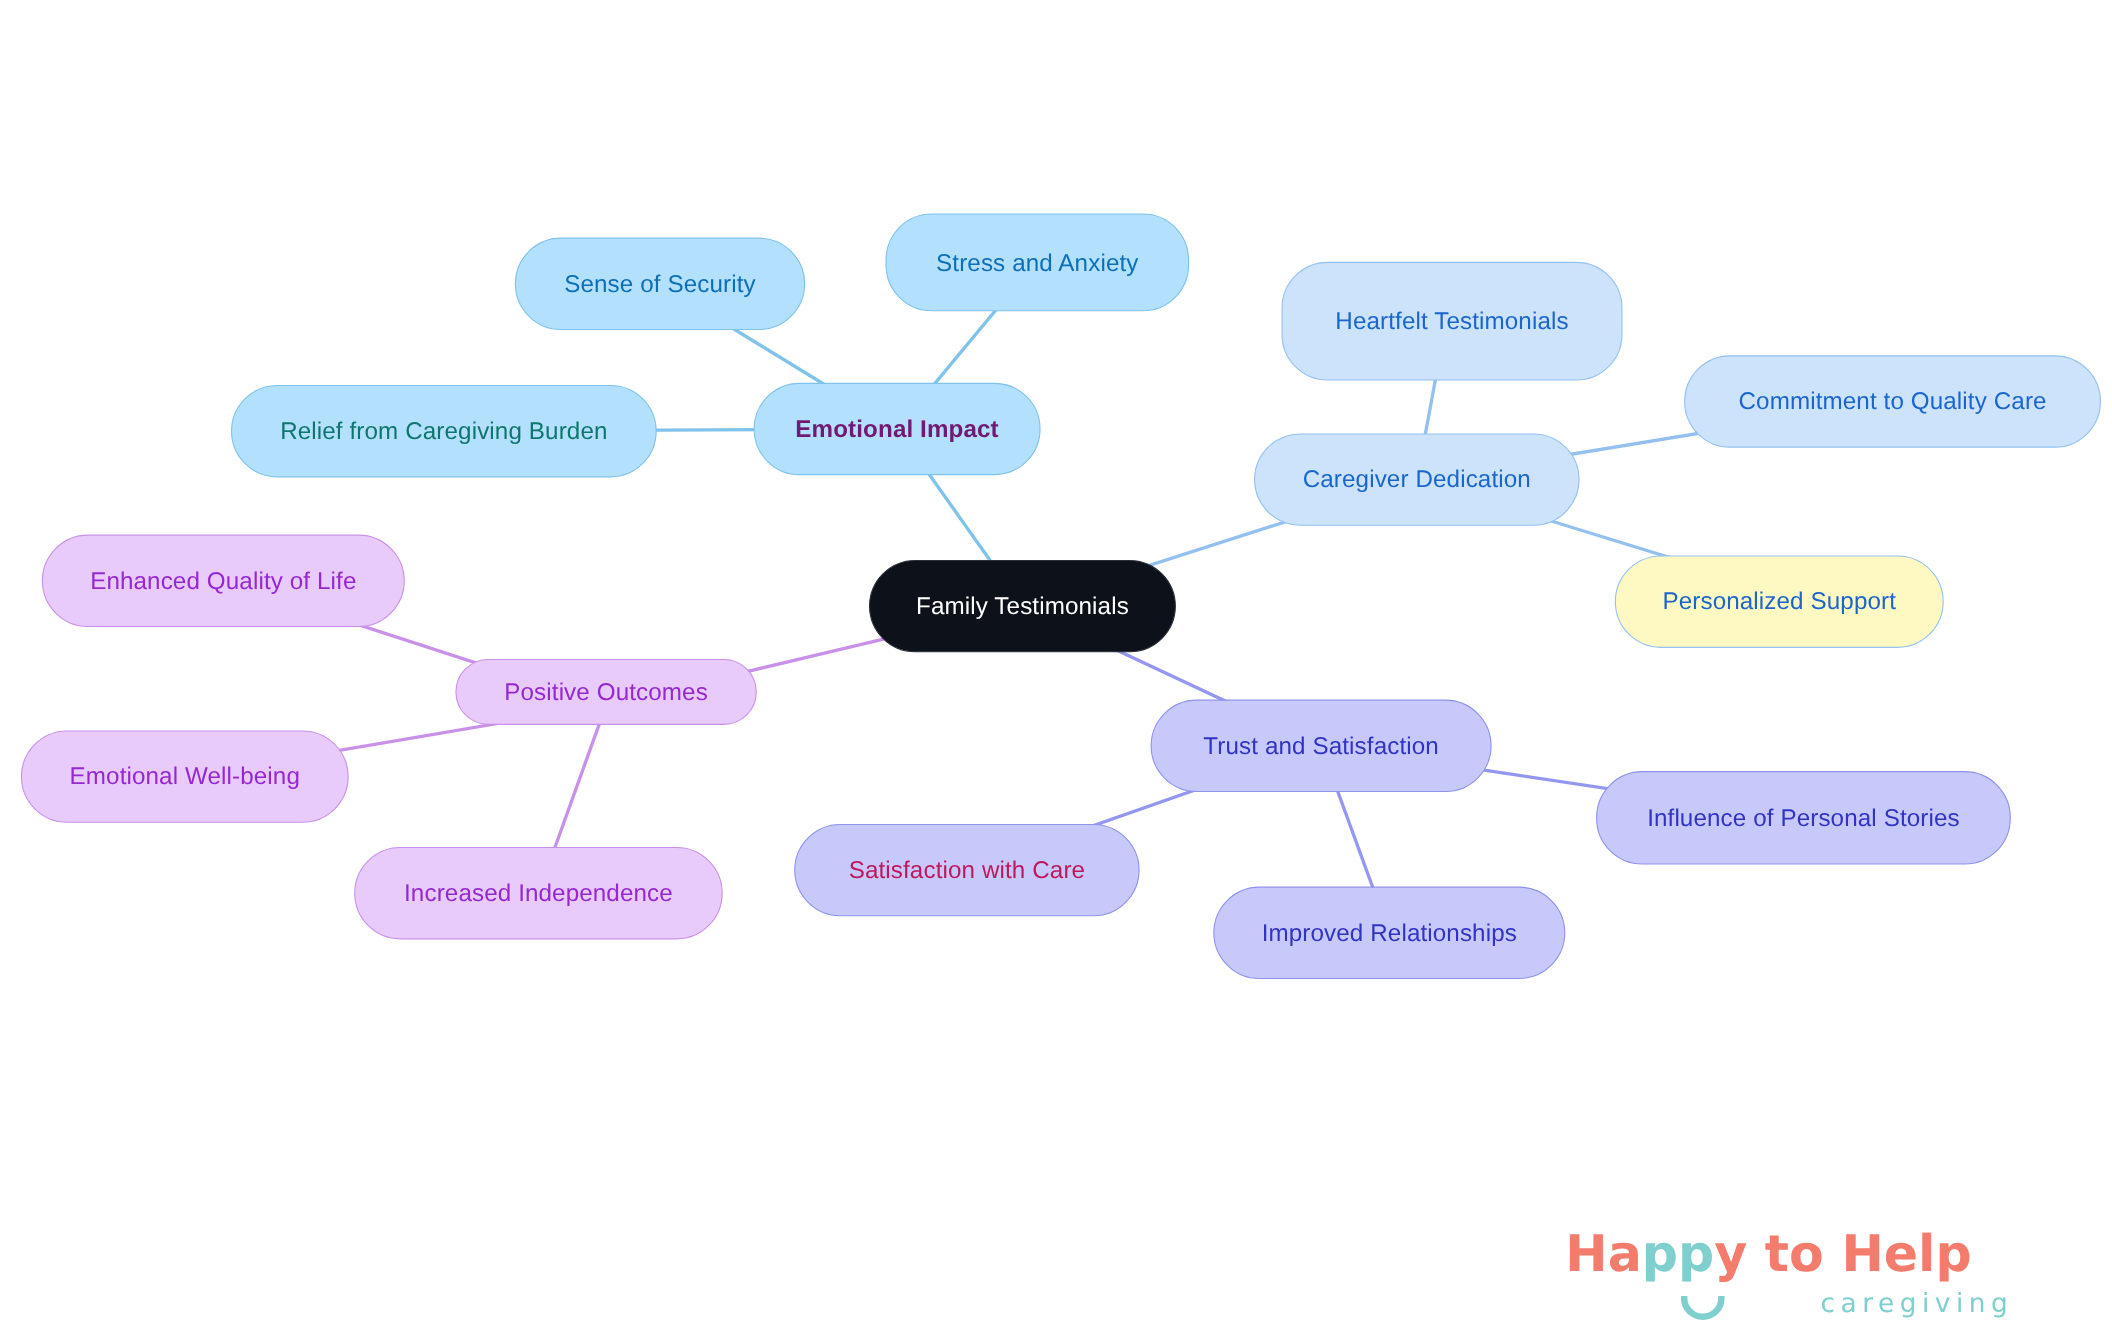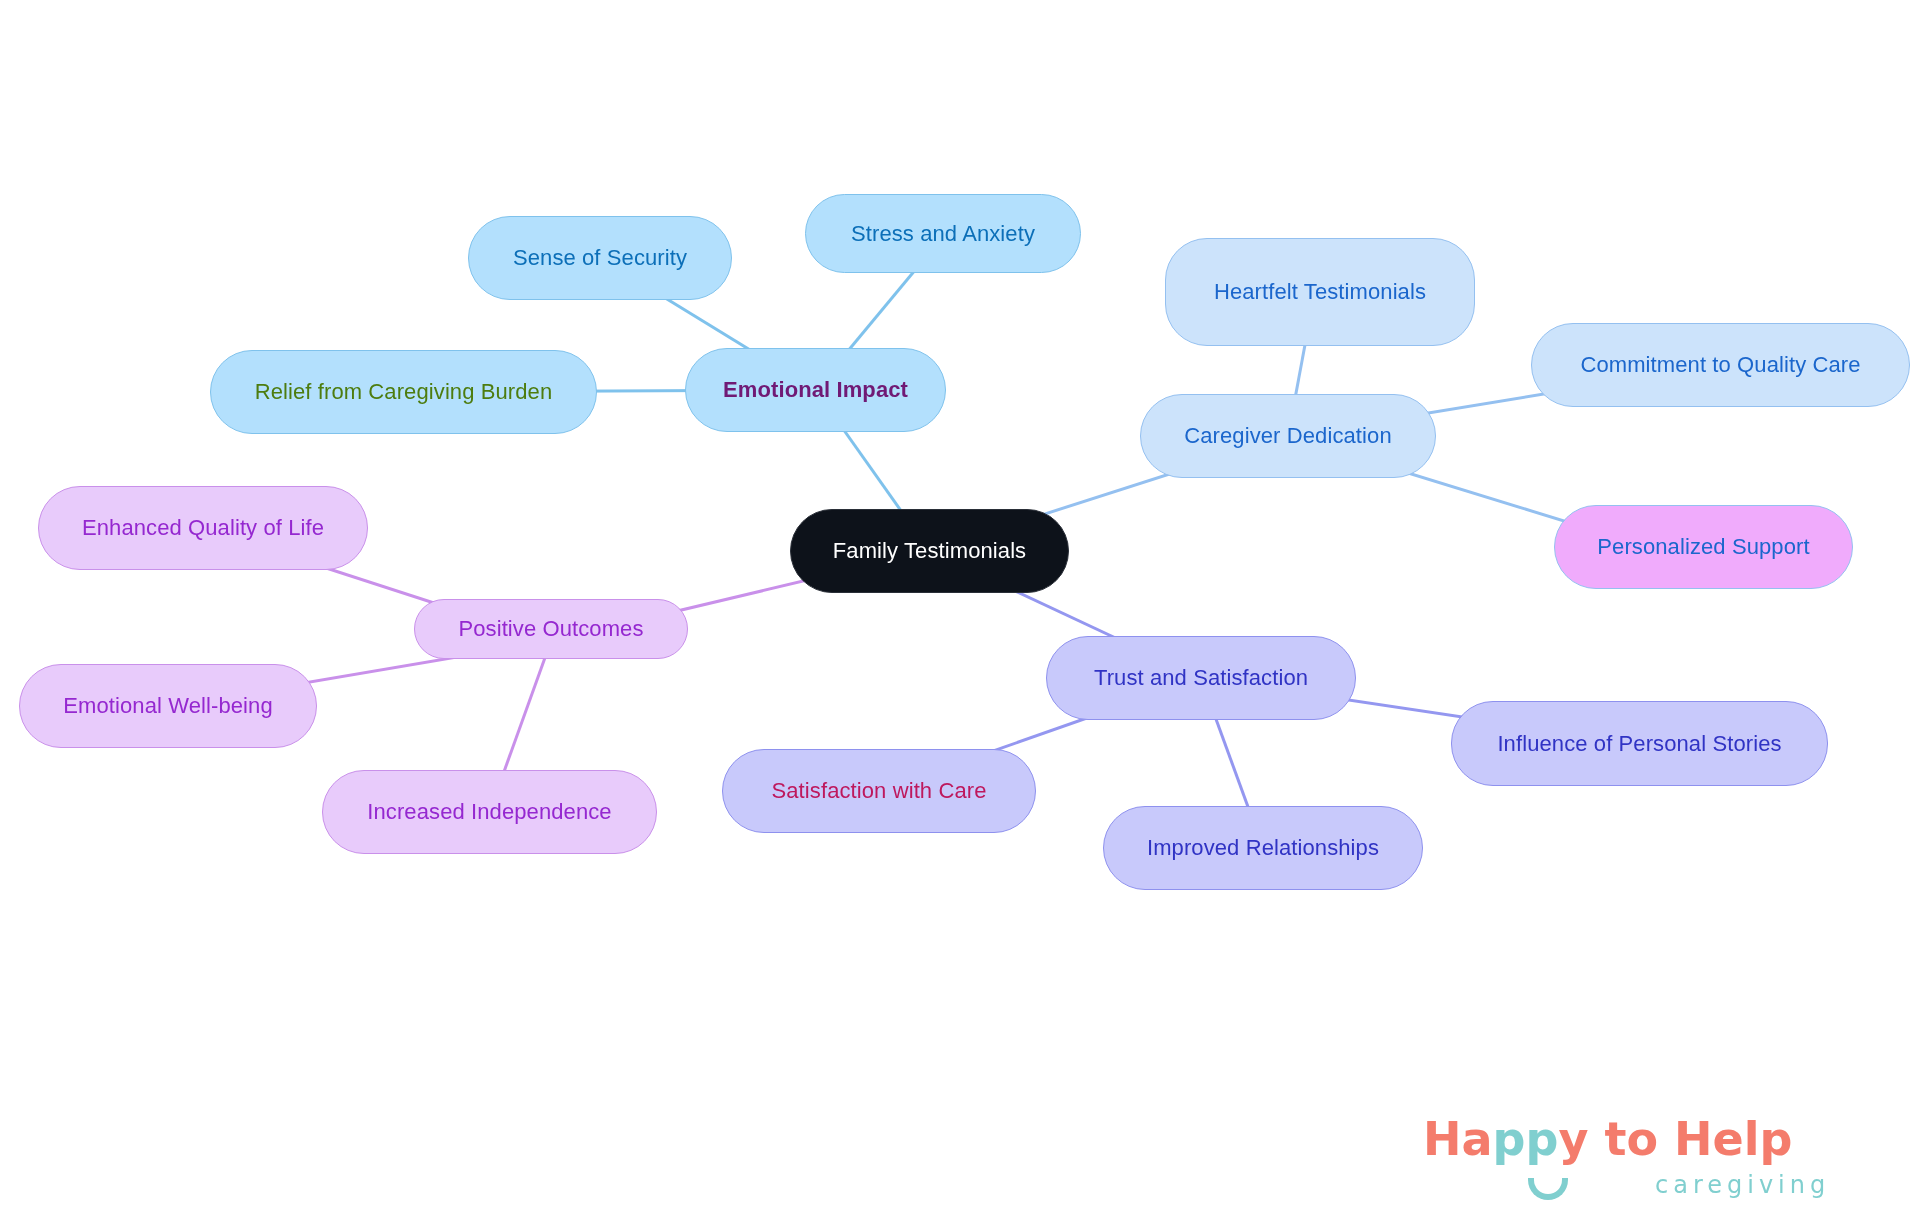--- a/index.html
+++ b/index.html
@@ -113,36 +113,36 @@
   <div id="nodes">
       <div class="node root" style="left: 790px; top: 509px; width: 279px; height: 84px;">
         <span>Family Testimonials</span>
       </div>
       <div class="node branch" style="left: 685px; top: 348px; width: 261px; height: 84px; background: rgb(179, 224, 253); border-color: rgb(127, 194, 236); color: #701a75; font-weight: bold;">
         <span>Emotional Impact</span>
       </div>
       <div class="node leaf" style="left: 468px; top: 216px; width: 264px; height: 84px; background: rgb(179, 224, 253); border-color: rgb(127, 194, 236); color: rgb(12, 111, 184); align-items: center;">
         <span>Sense of Security</span>
       </div>
-      <div class="node leaf" style="left: 805px; top: 194px; width: 276px; height: 79px; background: rgb(179, 224, 253); border-color: rgb(127, 194, 236); color: rgb(12, 111, 184);">
+      <div class="node leaf" style="left: 805px; top: 194px; width: 276px; height: 89px; background: rgb(179, 224, 253); border-color: rgb(127, 194, 236); color: rgb(12, 111, 184);">
         <span>Stress and Anxiety</span>
       </div>
-      <div class="node leaf" style="left: 210px; top: 350px; width: 387px; height: 84px; background: rgb(179, 224, 253); border-color: rgb(127, 194, 236); color: #4d7c0f;">
+      <div class="node leaf" style="left: 210px; top: 350px; width: 387px; height: 84px; background: rgb(179, 224, 253); border-color: rgb(127, 194, 236); color: #0f766e;">
         <span>Relief from Caregiving Burden</span>
       </div>
       <div class="node branch" style="left: 1140px; top: 394px; width: 296px; height: 84px; background: rgb(204, 227, 251); border-color: rgb(148, 192, 240); color: rgb(27, 102, 204);">
         <span>Caregiver Dedication</span>
       </div>
       <div class="node leaf" style="left: 1165px; top: 238px; width: 310px; height: 108px; background: rgb(204, 227, 251); border-color: rgb(148, 192, 240); color: rgb(27, 102, 204);">
         <span>Heartfelt Testimonials</span>
       </div>
       <div class="node leaf" style="left: 1531px; top: 323px; width: 379px; height: 84px; background: rgb(204, 227, 251); border-color: rgb(148, 192, 240); color: rgb(27, 102, 204);">
         <span>Commitment to Quality Care</span>
       </div>
-      <div class="node leaf" style="left: 1554px; top: 505px; width: 299px; height: 84px; background: #f0abfc; border-color: rgb(148, 192, 240); color: rgb(27, 102, 204);">
+      <div class="node leaf" style="left: 1468px; top: 505px; width: 299px; height: 84px; background: #fef9c3; border-color: rgb(148, 192, 240); color: rgb(27, 102, 204);">
         <span>Personalized Support</span>
       </div>
       <div class="node branch" style="left: 1046px; top: 636px; width: 310px; height: 84px; background: rgb(200, 201, 251); border-color: rgb(142, 145, 238); color: rgb(48, 51, 196);">
         <span>Trust and Satisfaction</span>
       </div>
       <div class="node leaf" style="left: 722px; top: 749px; width: 314px; height: 84px; background: rgb(200, 201, 251); border-color: rgb(142, 145, 238); color: #be185d;">
         <span>Satisfaction with Care</span>
       </div>
       <div class="node leaf" style="left: 1103px; top: 806px; width: 320px; height: 84px; background: rgb(200, 201, 251); border-color: rgb(142, 145, 238); color: rgb(48, 51, 196);">
         <span>Improved Relationships</span>

